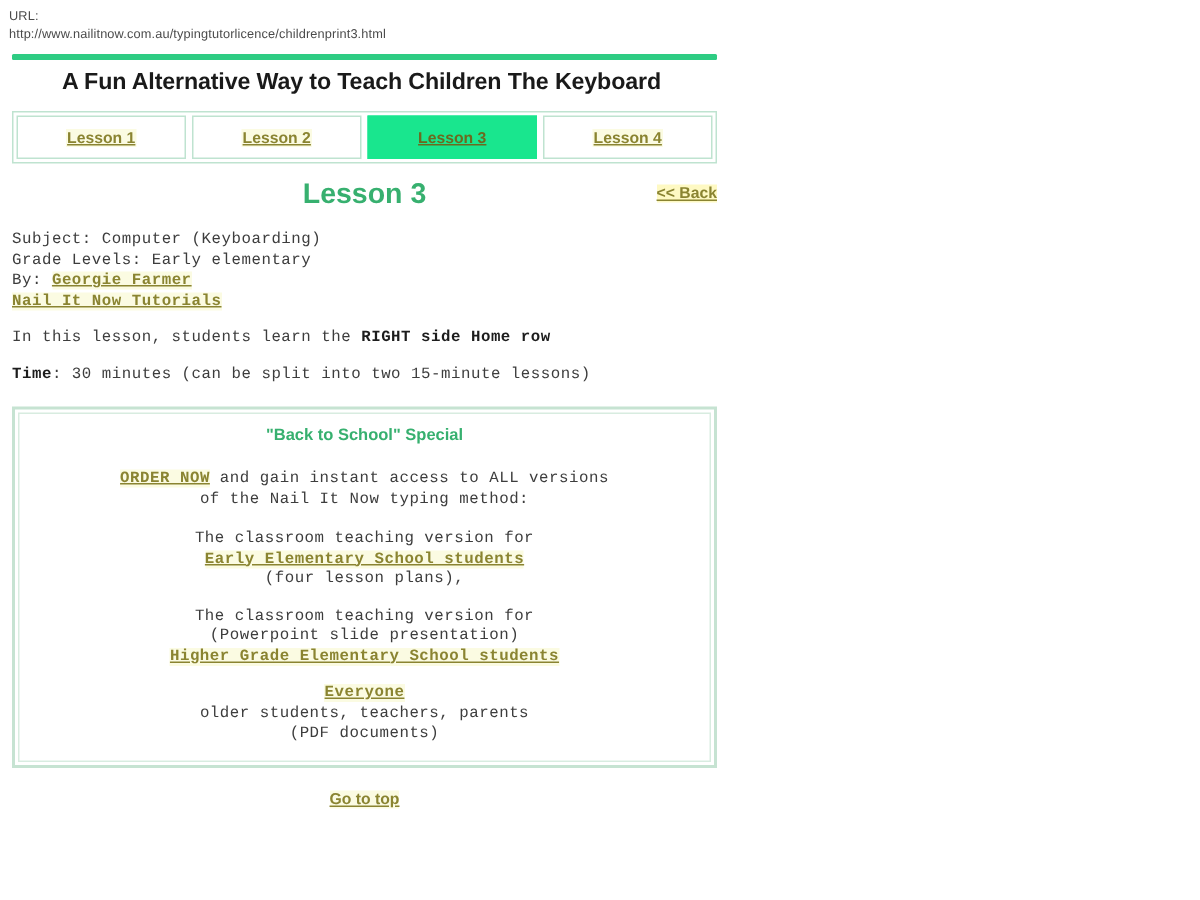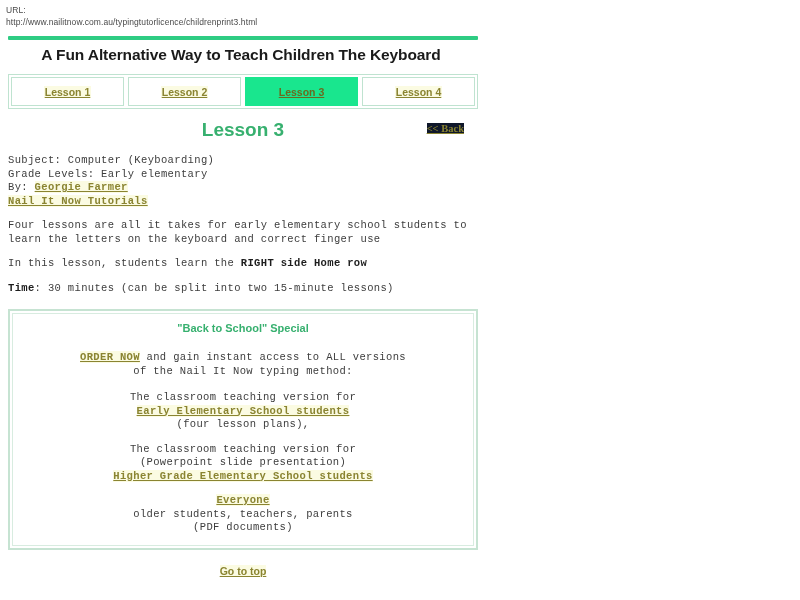--- a/index.html
+++ b/index.html
@@ -108,28 +108,28 @@
     font-family: "Liberation Sans", sans-serif;
     font-size: 19px;
     font-weight: bold;
     color: #37b06f;
     width: 470px;
     margin-left: 4px;
     line-height: 24px;
   }
   .back-link {
     position: absolute;
-    right: 14px;
+    right: 0;
     top: 5px;
-    font-family: Liberation Serif, serif;
-    font-size: 10.5px;
-    font-weight: bold;
-    color: #8a8431;
-    text-decoration: underline;
-    background: #0f172a;
+    font-family: Liberation Sans, sans-serif;
+    font-size: 10.5px;
+    font-weight: bold;
+    color: #8a8431;
+    text-decoration: underline;
+    background: #fef9c3;
   }
 
   
   .mono {
     font-family: "Liberation Mono", "DejaVu Sans Mono", monospace;
     font-size: 10.5px;
     color: #3d3d3d;
     line-height: 13.5px;
     letter-spacing: 0.35px;
   }
@@ -236,21 +236,20 @@
       <a class="back-link" href="#">&lt;&lt; Back</a>
     </div>
 
     <div class="mono meta-block">
       <div class="meta-line">Subject: Computer (Keyboarding)</div>
       <div class="meta-line">Grade Levels: Early elementary</div>
       <div class="meta-line"><span>By: </span><a class="inline-link" href="#">Georgie Farmer</a></div>
       <div class="meta-line"><a class="inline-link" href="#">Nail It Now Tutorials</a></div>
     </div>
 
-    <div class="mono para">Four lessons are all it takes for early elementary school students to learn the letters on the keyboard and correct finger use</div>
 
     <div class="mono para"><span>In this lesson, students learn the </span><b>RIGHT side Home row</b></div>
 
     <div class="mono para"><b>Time</b><span>: 30 minutes (can be split into two 15-minute lessons)</span></div>
 
     <div class="promo">
       <div class="promo-inner">
 
         <div class="promo-title">"Back to School" Special</div>
 

